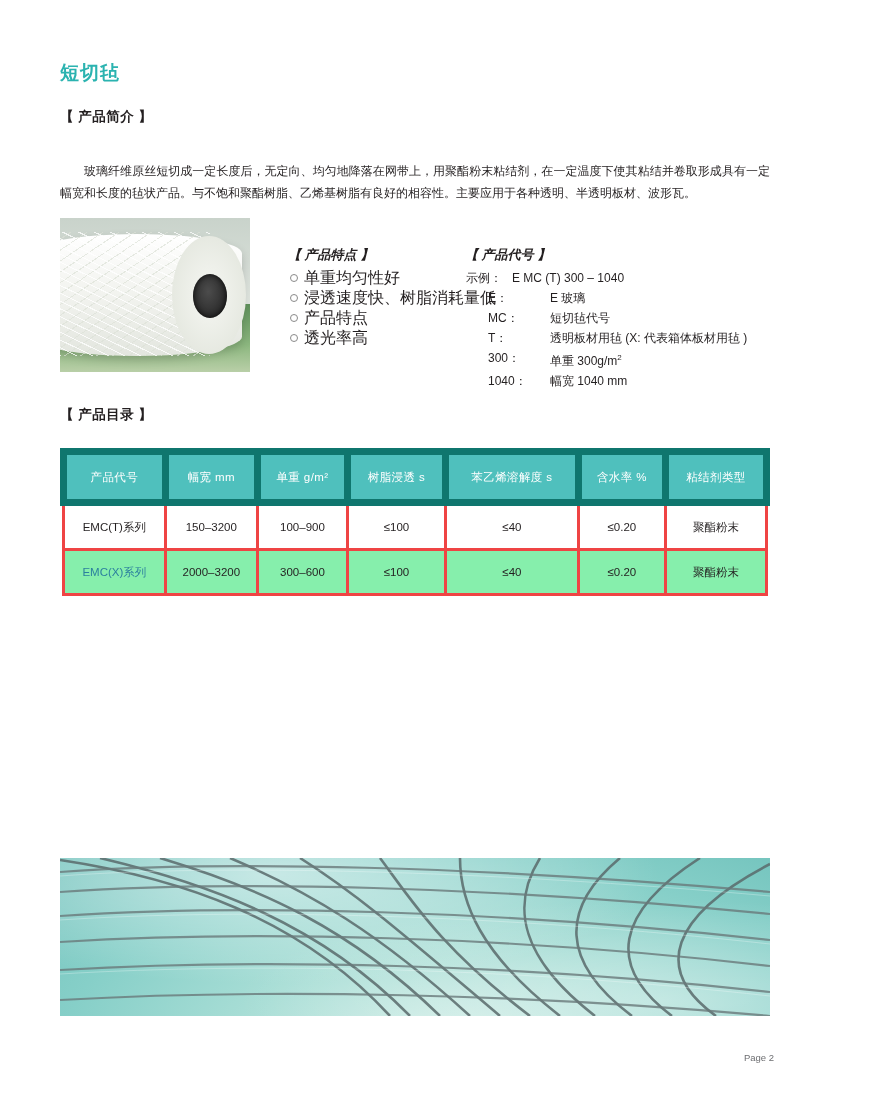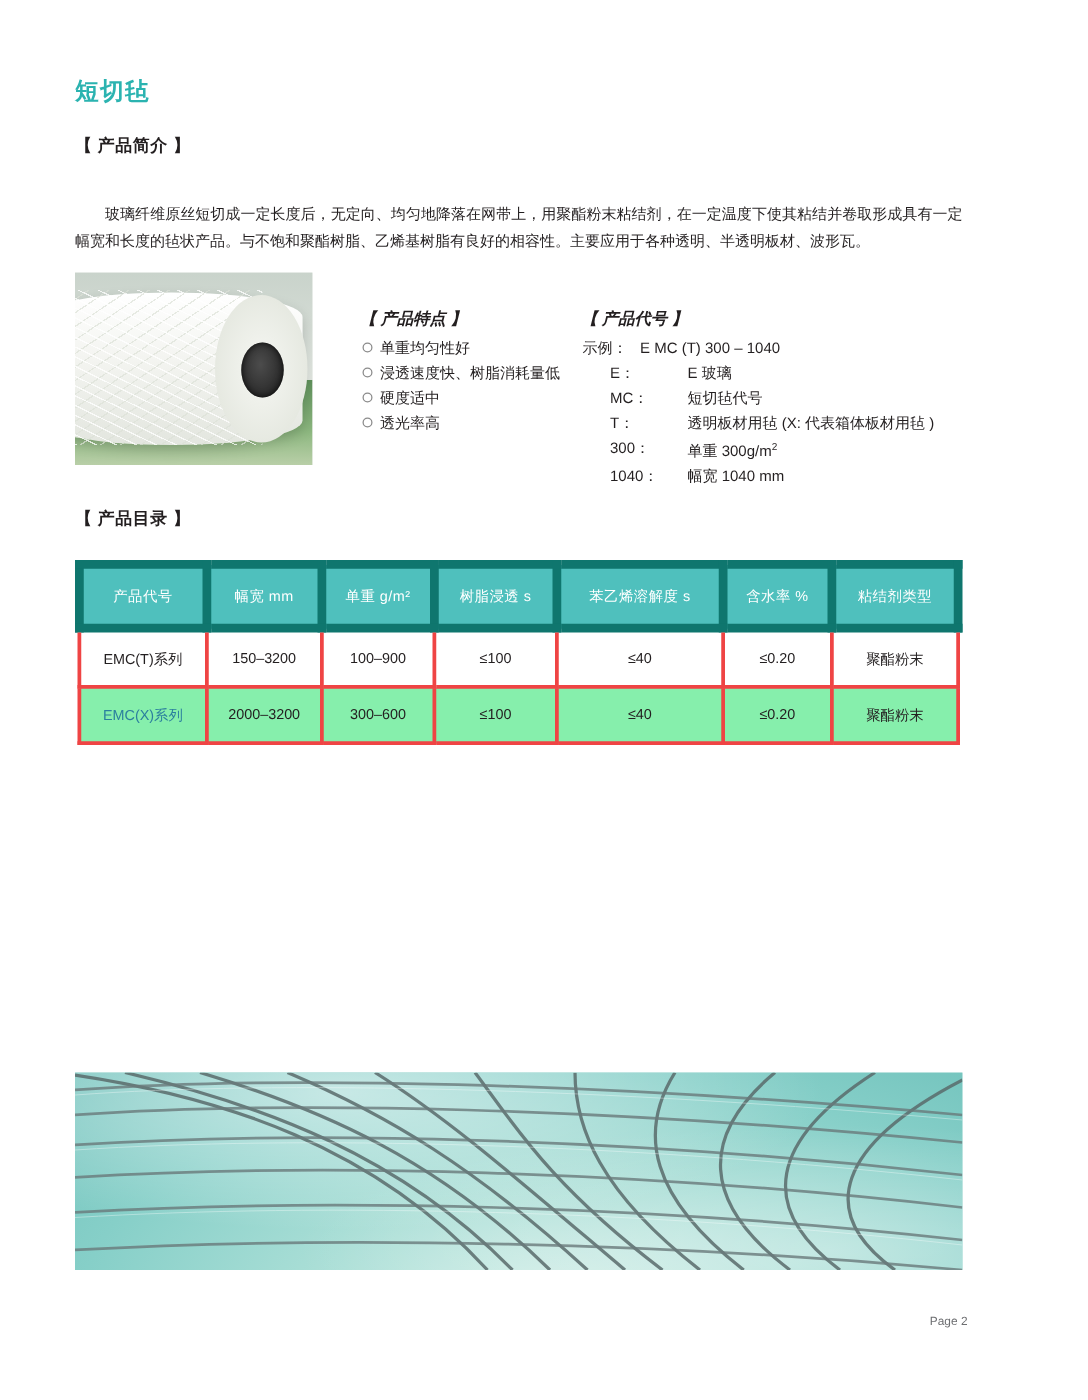--- a/index.html
+++ b/index.html
@@ -131,21 +131,21 @@
 
   .feature-list {
     position: absolute;
     left: 290px;
     top: 268px;
     margin: 0;
     padding: 0;
     list-style: none;
   }
   .feature-list li {
-    font-size: 12px;
+    font-size: 16px;
     line-height: 20px;
     color: #231f20;
     padding-left: 14px;
     position: relative;
   }
   .feature-list li .bullet {
     position: absolute;
     left: 0;
     top: 6px;
     width: 6px;
@@ -272,21 +272,21 @@
     <div class="roll"></div>
     <div class="fiber"></div>
     <div class="roll-face"></div>
     <div class="roll-hole"></div>
   </div>
 
   <div class="col-heading" id="feat-heading">【 产品特点 】</div>
   <ul class="feature-list">
     <li><span class="bullet"></span><span>单重均匀性好</span></li>
     <li><span class="bullet"></span><span>浸透速度快、树脂消耗量低</span></li>
-    <li><span class="bullet"></span><span>硬度适中</span></li>
+    <li><span class="bullet"></span><span>产品特点</span></li>
     <li><span class="bullet"></span><span>透光率高</span></li>
   </ul>
 
   <div class="col-heading" id="code-heading">【 产品代号 】</div>
   <div class="code-block">
     <div class="code-row code-example">
       <span class="k">示例：</span>
       <span class="v">E MC (T) 300 – 1040</span>
     </div>
     <div class="code-row">

